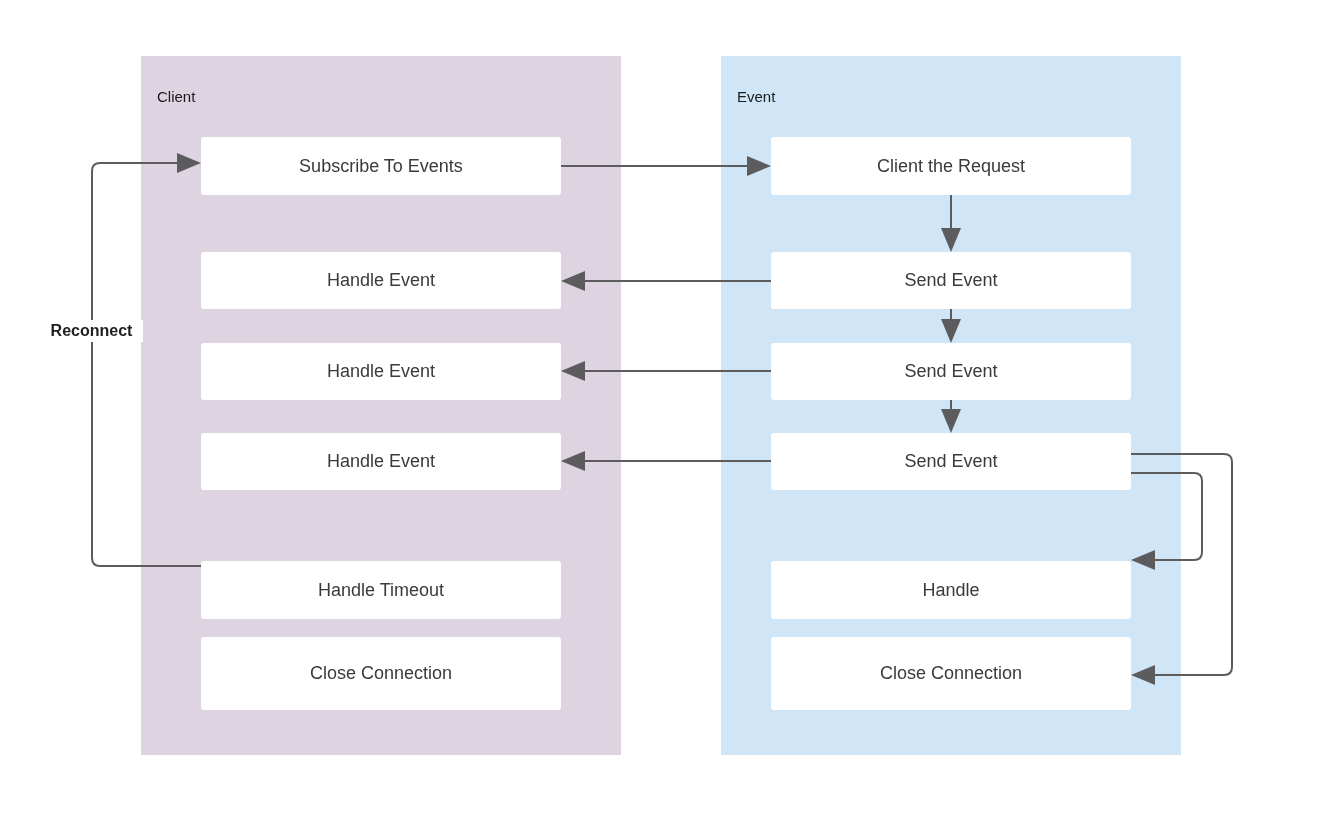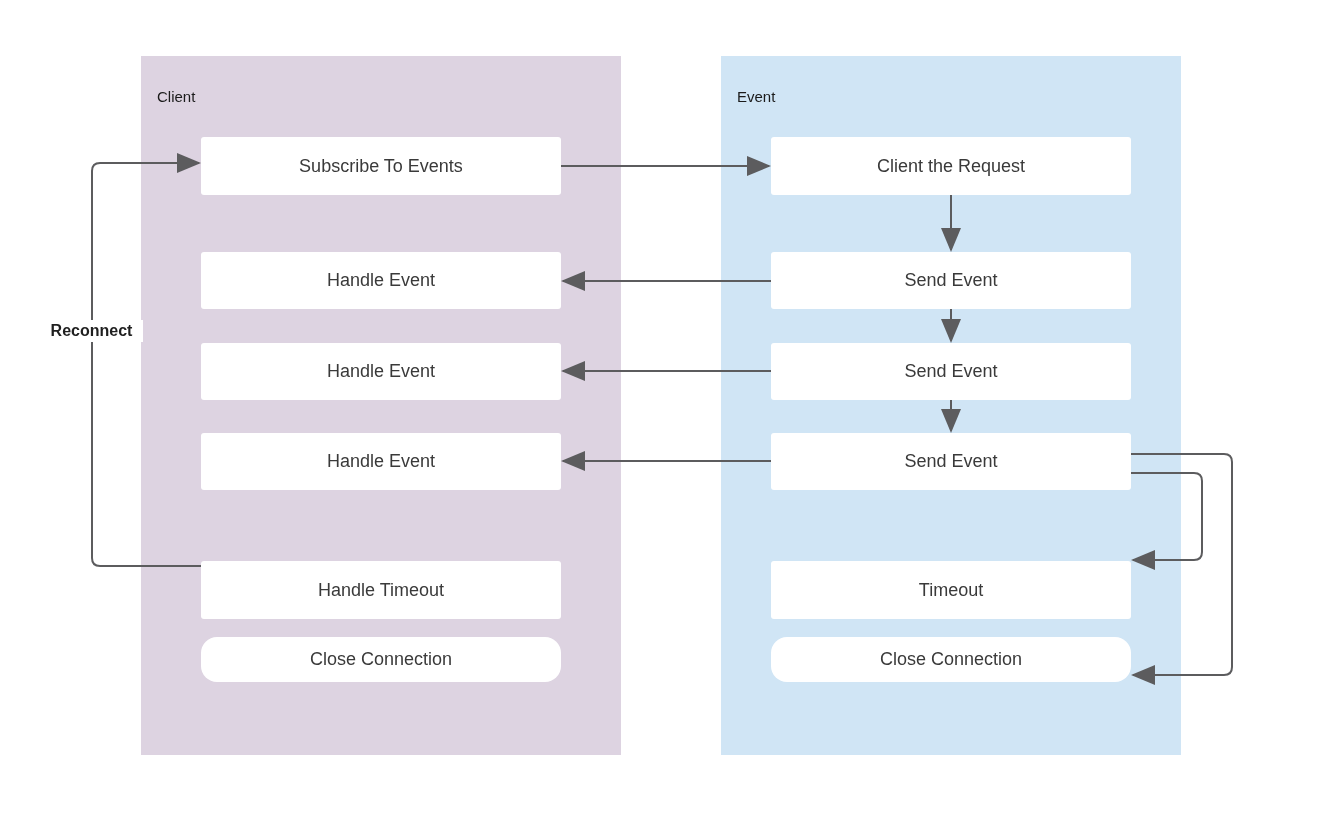--- a/index.html
+++ b/index.html
@@ -77,21 +77,21 @@
     text-align: center;
     white-space: nowrap;
   }
   .col-client { left: 201px; }
   .col-server { left: 771px; }
   .row-1 { top: 137px; height: 58px; }
   .row-2 { top: 252px; height: 57px; }
   .row-3 { top: 343px; height: 57px; }
   .row-4 { top: 433px; height: 57px; }
   .row-5 { top: 537px; height: 58px; margin-top: 24px; }
-  .row-6 { top: 637px; height: 45px; border-radius: 16px; }
+  .row-6 { top: 637px; height: 73px; }
   .edge-label {
     position: absolute;
     left: 40px;
     top: 320px;
     width: 103px;
     height: 22px;
     line-height: 22px;
     background: var(--page-bg);
     text-align: center;
     font-size: 16px;
@@ -165,21 +165,21 @@
   <div class="node col-server row-2">
     <span class="node-label">Send Event</span>
   </div>
   <div class="node col-server row-3">
     <span class="node-label">Send Event</span>
   </div>
   <div class="node col-server row-4">
     <span class="node-label">Send Event</span>
   </div>
   <div class="node col-server row-5">
-    <span class="node-label">Timeout</span>
+    <span class="node-label">Handle</span>
   </div>
   <div class="node col-server row-6">
     <span class="node-label">Close Connection</span>
   </div>
 
   <div class="edge-label">Reconnect</div>
 
 </div>
 
 </body></html>

